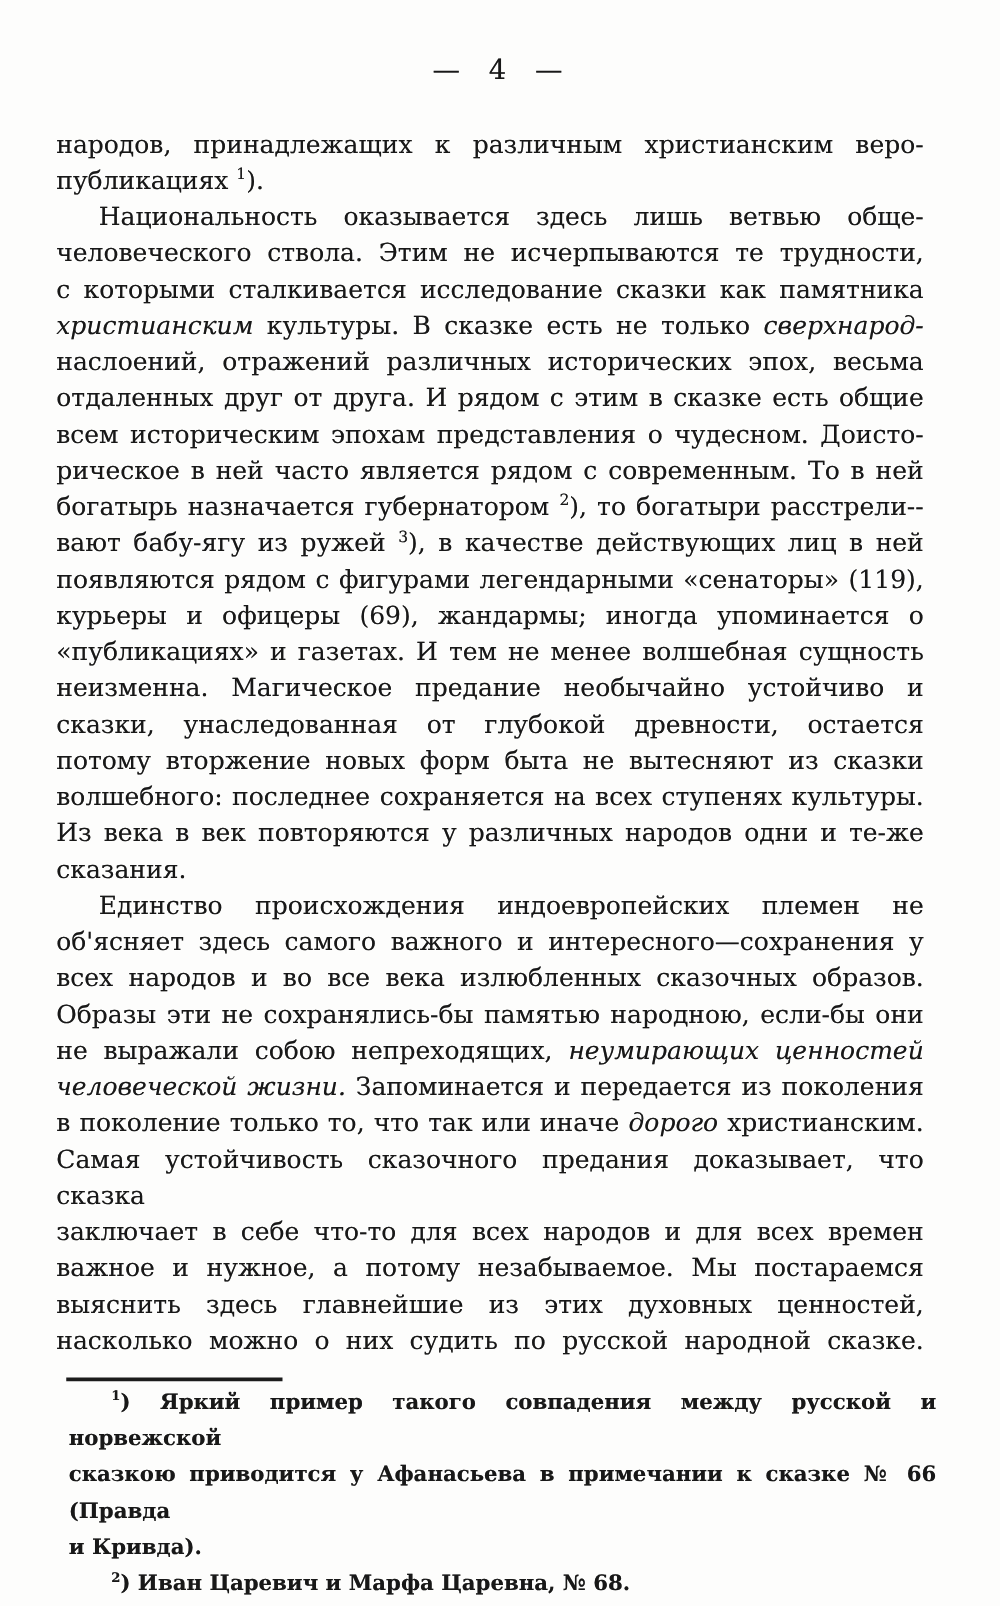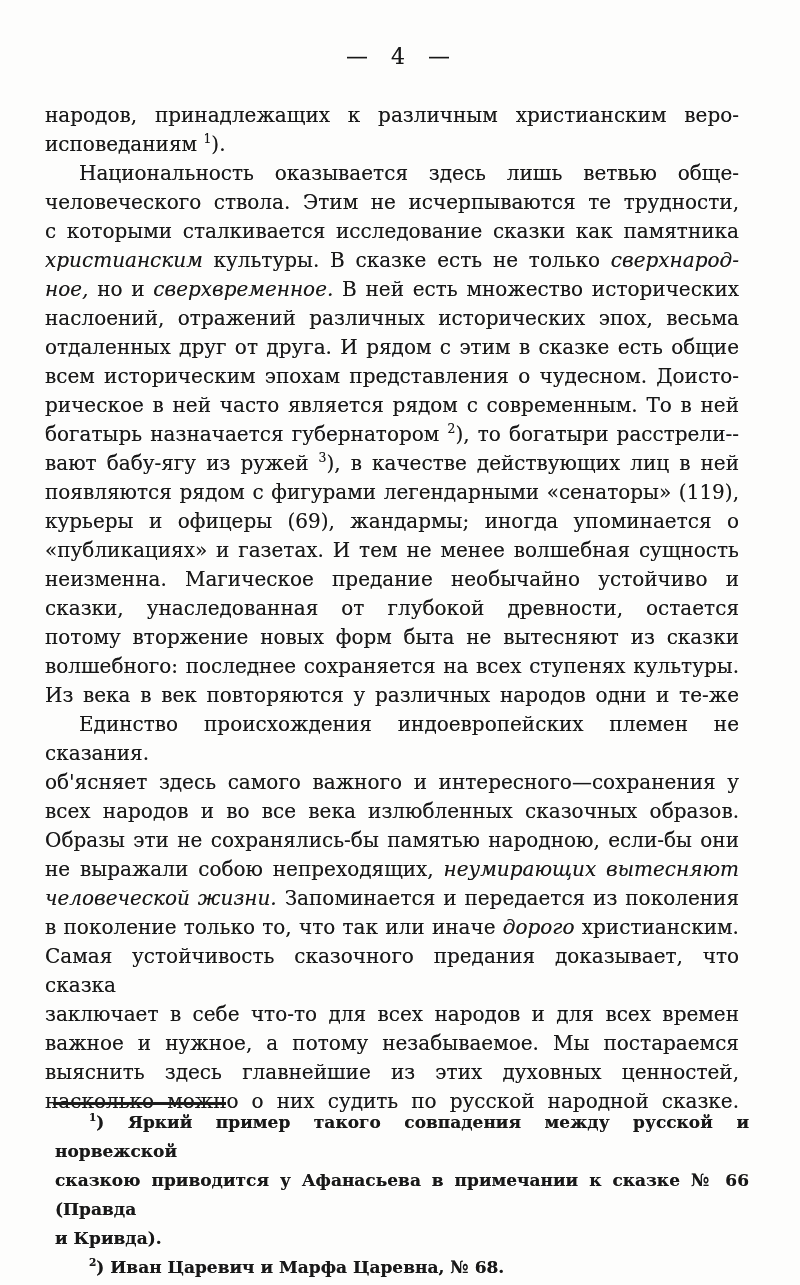--- a/index.html
+++ b/index.html
@@ -59,46 +59,45 @@
   }
 </style>
 </head>
 <body>
 
 <div class="page">
   <div class="page-number">— 4 —</div>
 
   <div class="body-text">
       <div class="line just"><span>народов, принадлежащих к различным христианским веро-</span></div>
-      <div class="line"><span>исповеданиям </span><sup>1</sup><span>).</span></div>
+      <div class="line"><span>публикациях </span><sup>1</sup><span>).</span></div>
       <div class="line indent just"><span>Национальность оказывается здесь лишь ветвью обще-</span></div>
       <div class="line just"><span>человеческого ствола. Этим не исчерпываются те трудности,</span></div>
       <div class="line just"><span>с которыми сталкивается исследование сказки как памятника</span></div>
       <div class="line just"><i>христианским</i><span> культуры. В сказке есть не только </span><i>сверхнарод-</i></div>
-      <div class="line just"><i>ное,</i><span> но и </span><i>сверхвременное.</i><span> В ней есть множество исторических</span></div>
       <div class="line just"><span>наслоений, отражений различных исторических эпох, весьма</span></div>
       <div class="line just"><span>отдаленных друг от друга. И рядом с этим в сказке есть общие</span></div>
       <div class="line just"><span>всем историческим эпохам представления о чудесном. Доисто-</span></div>
       <div class="line just"><span>рическое в ней часто является рядом с современным. То в ней</span></div>
       <div class="line just"><span>богатырь назначается губернатором </span><sup>2</sup><span>), то богатыри расстрели--</span></div>
       <div class="line just"><span>вают бабу-ягу из ружей </span><sup>3</sup><span>), в качестве действующих лиц в ней</span></div>
       <div class="line just"><span>появляются рядом с фигурами легендарными «сенаторы» (119),</span></div>
       <div class="line just"><span>курьеры и офицеры (69), жандармы; иногда упоминается о</span></div>
       <div class="line just"><span>«публикациях» и газетах. И тем не менее волшебная сущность</span></div>
       <div class="line just"><span>неизменна. Магическое предание необычайно устойчиво и</span></div>
       <div class="line just"><span>сказки, унаследованная от глубокой древности, остается</span></div>
       <div class="line just"><span>потому вторжение новых форм быта не вытесняют из сказки</span></div>
       <div class="line just"><span>волшебного: последнее сохраняется на всех ступенях культуры.</span></div>
       <div class="line just"><span>Из века в век повторяются у различных народов одни и те-же</span></div>
+      <div class="line"><span>сказания.</span></div>
       <div class="line indent just"><span>Единство происхождения индоевропейских племен не</span></div>
-      <div class="line"><span>сказания.</span></div>
       <div class="line just"><span>об'ясняет здесь самого важного и интересного—сохранения у</span></div>
       <div class="line just"><span>всех народов и во все века излюбленных сказочных образов.</span></div>
       <div class="line just"><span>Образы эти не сохранялись-бы памятью народною, если-бы они</span></div>
-      <div class="line just"><span>не выражали собою непреходящих, </span><i>неумирающих вытесняют</i></div>
+      <div class="line just"><span>не выражали собою непреходящих, </span><i>неумирающих ценностей</i></div>
       <div class="line just"><i>человеческой жизни.</i><span> Запоминается и передается из поколения</span></div>
       <div class="line just"><span>в поколение только то, что так или иначе </span><i>дорого</i><span> христианским.</span></div>
       <div class="line just"><span>Самая устойчивость сказочного предания доказывает, что сказка</span></div>
       <div class="line just"><span>заключает в себе что-то для всех народов и для всех времен</span></div>
       <div class="line just"><span>важное и нужное, а потому незабываемое. Мы постараемся</span></div>
       <div class="line just"><span>выяснить здесь главнейшие из этих духовных ценностей,</span></div>
       <div class="line just"><span>насколько можно о них судить по русской народной сказке.</span></div>
     </div>
 
   <div class="footnote-rule"></div>

